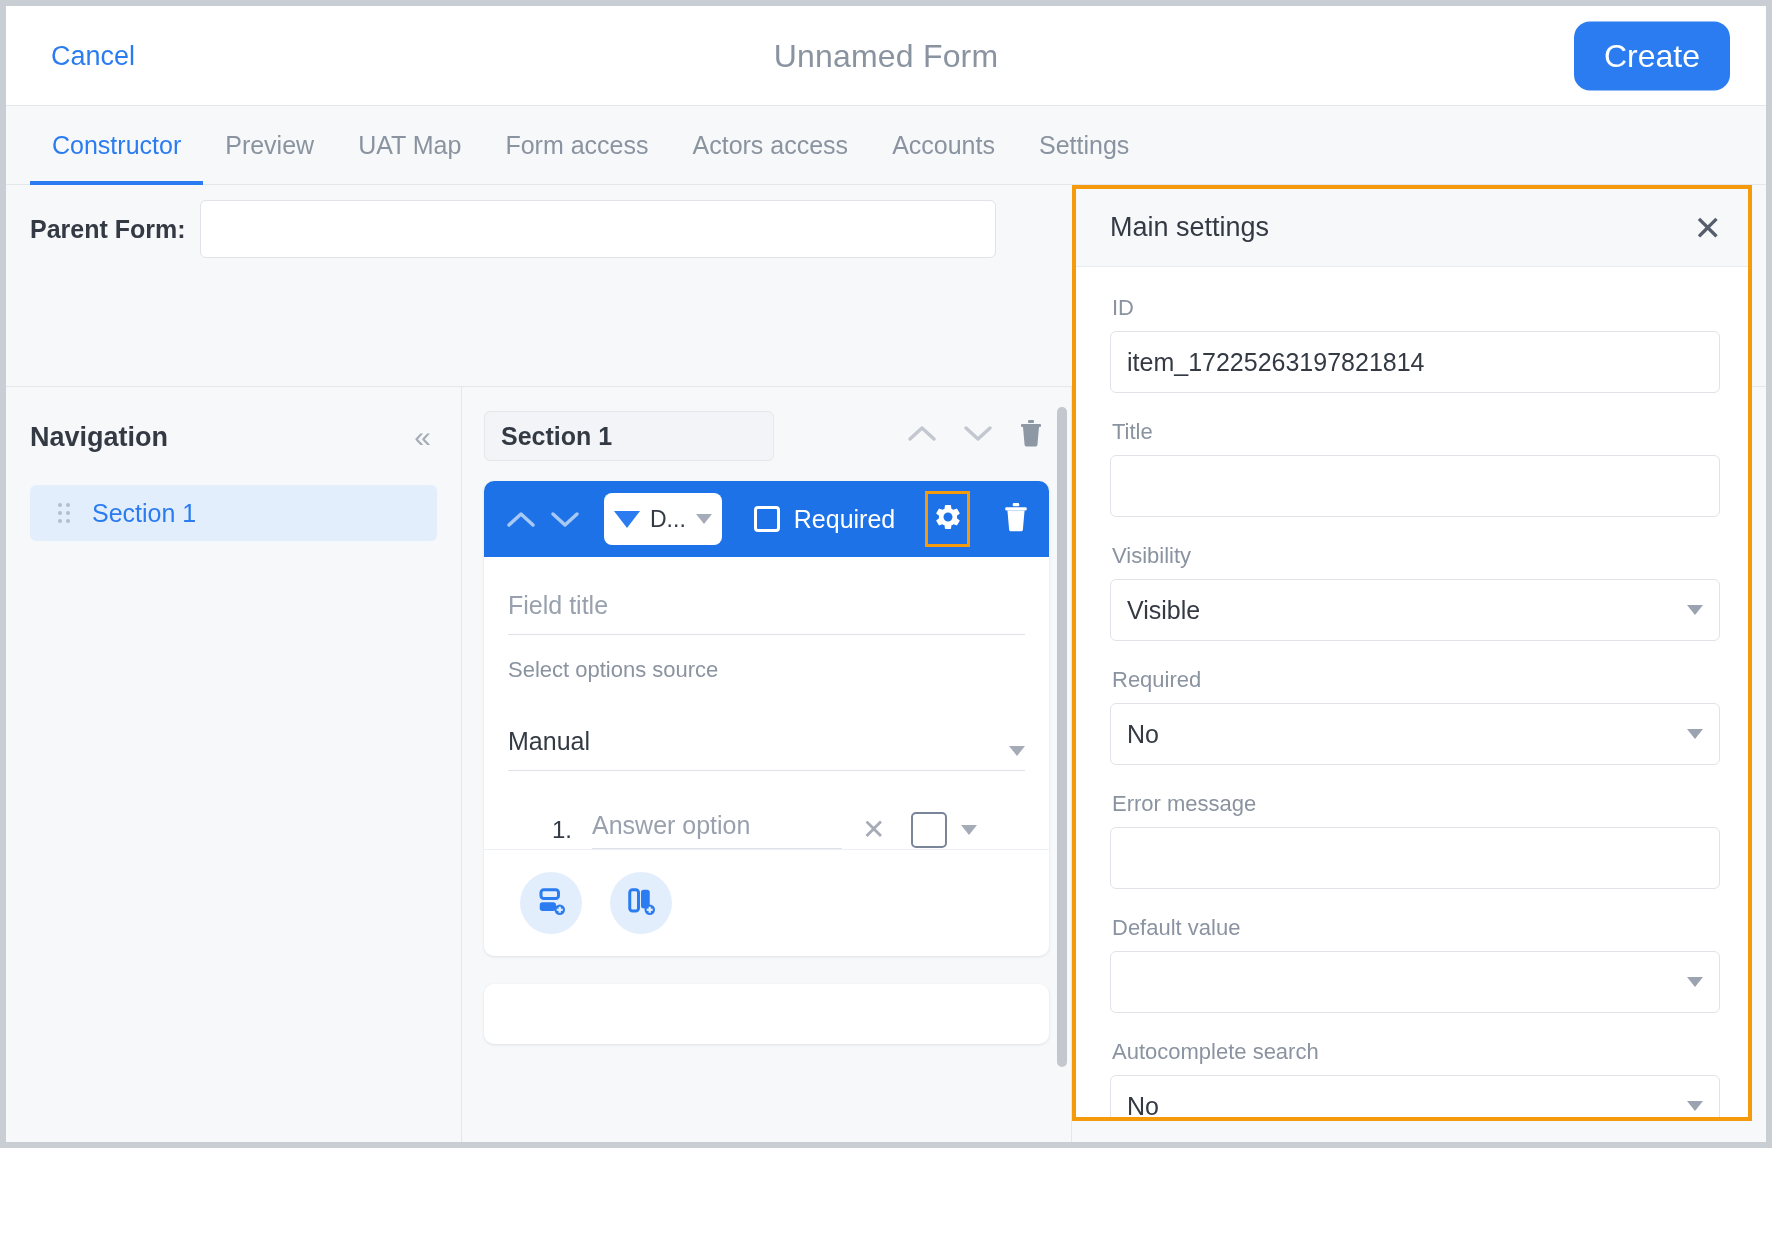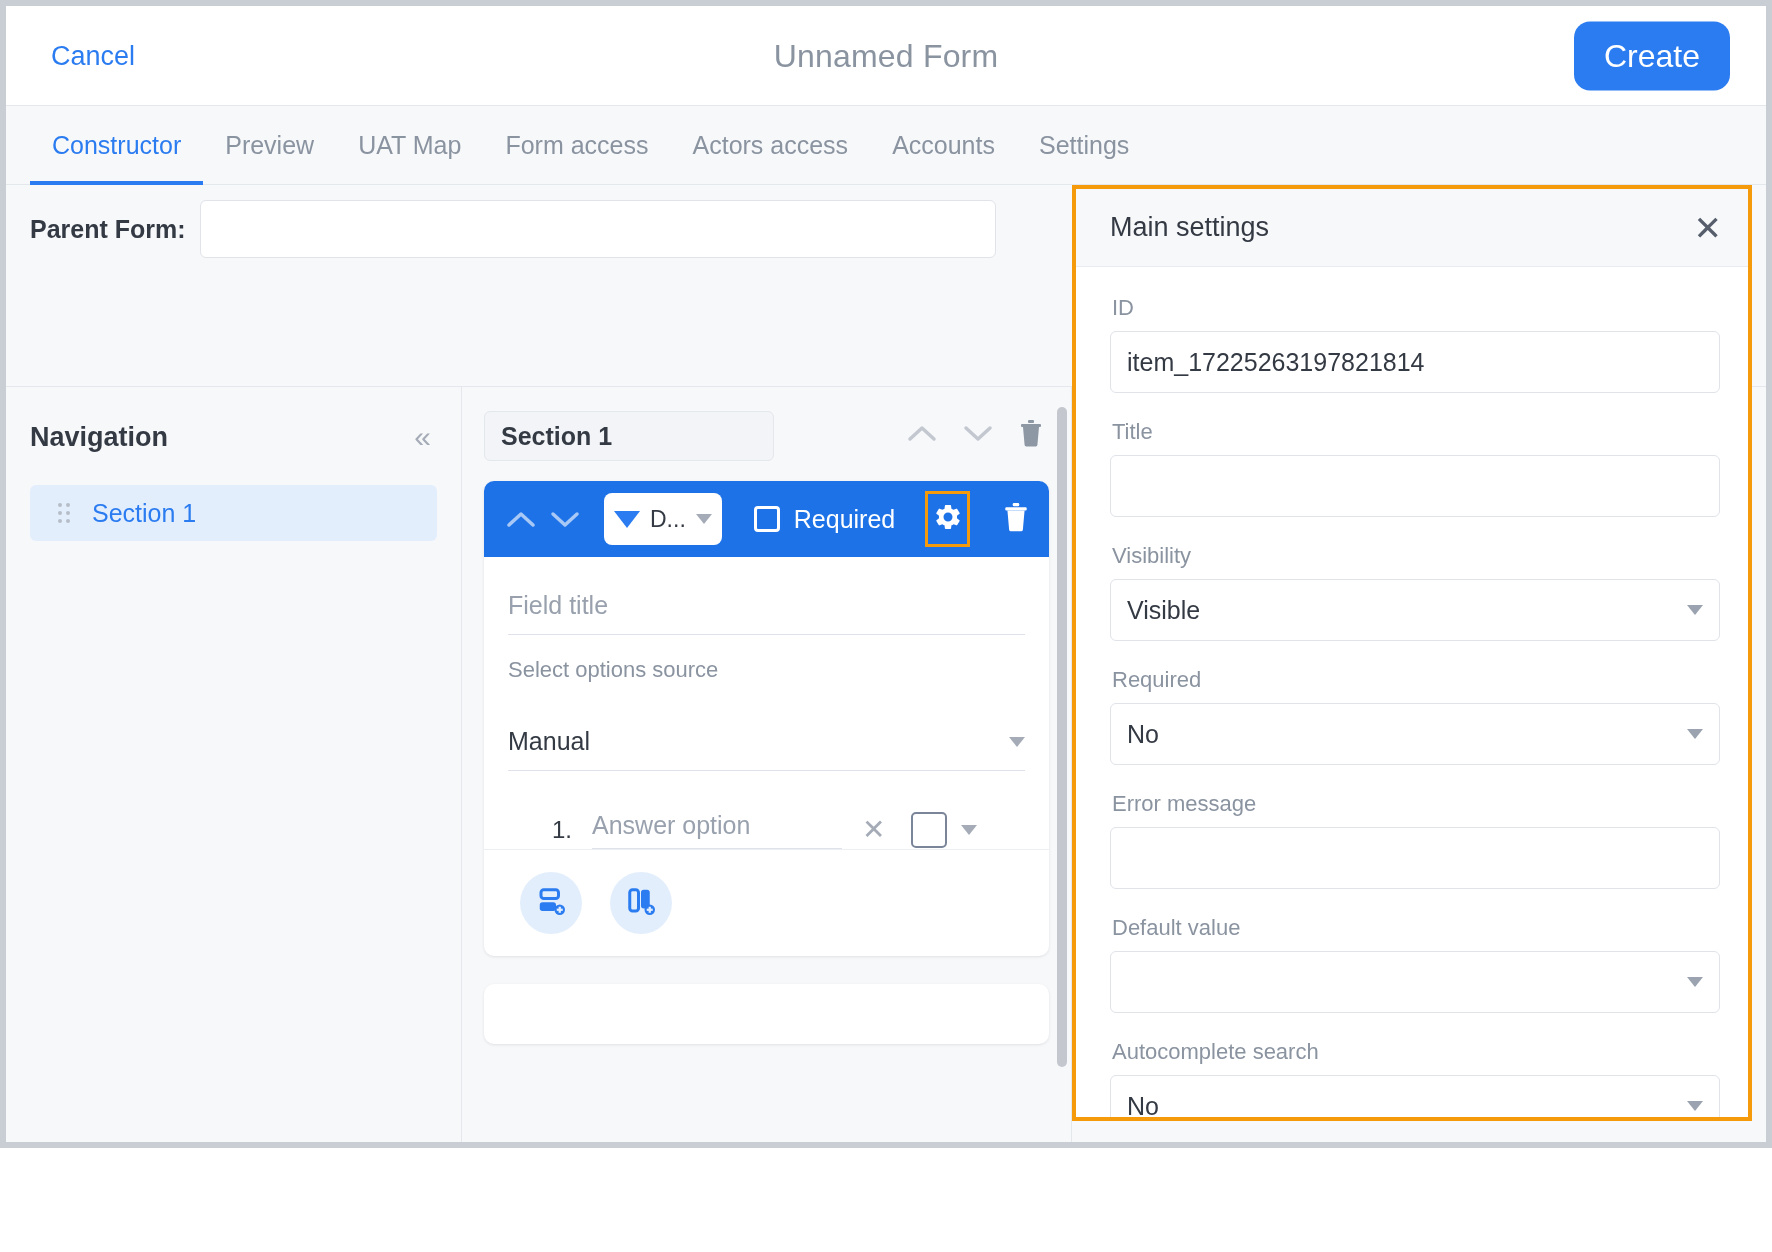--- a/index.html
+++ b/index.html
@@ -187,21 +187,21 @@
   }
   .trash-wrap { margin-left: 14px; width: 44px; display: flex; align-items: center; justify-content: center; cursor: pointer; }
 
   .field-body { padding: 34px 24px 0 24px; }
   .underline-field {
     border-bottom: 1px solid #dfe3e9;
     padding-bottom: 14px; margin-bottom: 22px;
   }
   .ph { font-size: 25px; color: #98a1ad; }
   .sub-label { font-size: 22px; color: #8a93a0; margin-bottom: 6px; }
-  .src-row { display: flex; align-items: center; margin-top: 44px; }
+  .src-row { display: flex; align-items: flex-end; margin-top: 44px; }
   .src-value { font-size: 25px; color: #343a44; flex: 1; }
   .opt-row {
     display: flex; align-items: center;
     padding: 18px 0 0 44px; gap: 14px;
   }
   .opt-num { font-size: 24px; color: #343a44; width: 26px; }
   .opt-input {
     width: 250px; border-bottom: 1px solid #dfe3e9;
     padding-bottom: 8px; font-size: 25px; color: #98a1ad;
   }

